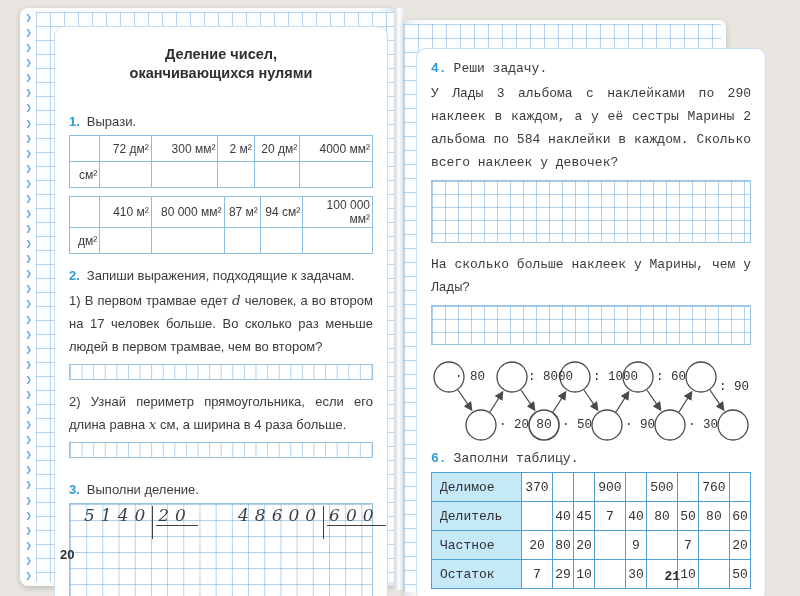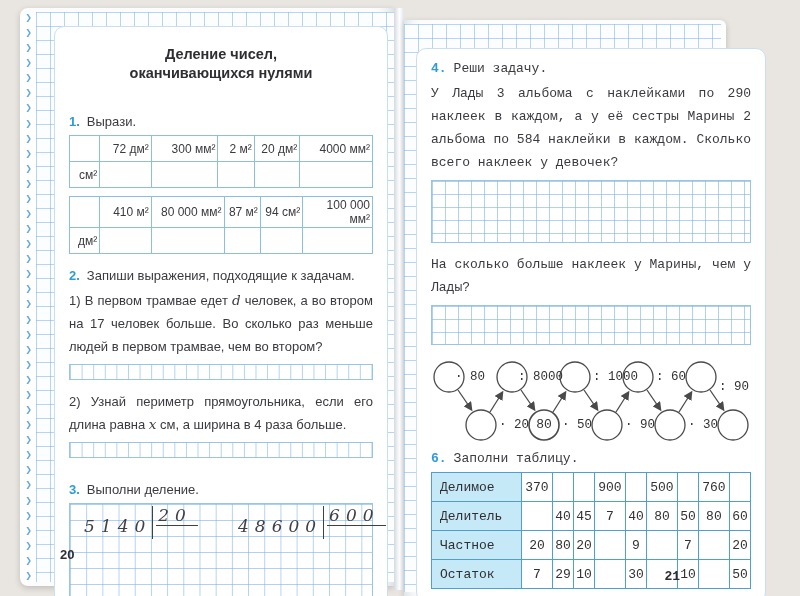--- a/index.html
+++ b/index.html
@@ -76,21 +76,21 @@
   .ag2{height:40px}
 
   .work-grid{
     position:relative;height:112px;border:1px solid #9ac4e4;margin-top:4px;background:#fff;
     background-image:
       linear-gradient(to right, rgba(125,180,228,.6) 1px, transparent 1px),
       linear-gradient(to bottom, rgba(125,180,228,.6) 1px, transparent 1px);
     background-size:16.2px 16px;
   }
   .division{position:absolute;display:flex;align-items:flex-start}
-  .hw{font-family:"DejaVu Serif",serif;font-style:italic;font-size:17px;letter-spacing:6px;color:#3f3f46;line-height:17px;padding-top:12px;white-space:nowrap}
+  .hw{font-family:"DejaVu Serif",serif;font-style:italic;font-size:17px;letter-spacing:6px;color:#3f3f46;line-height:17px;padding-top:1px;white-space:nowrap}
   .divwrap{display:inline-block;border-left:1.6px solid #3f3f46;height:33px;padding-left:3px;margin-left:1px}
   .divisor-inner{display:inline-block;border-bottom:1.6px solid #3f3f46;padding:1px 6px 1px 2px}
 
   .chain{position:relative;width:332px;height:92px;margin:6px 0 2px 2px}
   .chain svg{position:absolute;inset:0}
   .chain-label{position:absolute;font-size:12.5px;color:#333;white-space:nowrap}
   .chain-value{position:absolute;font-size:13px;color:#333;text-align:center;width:28px}
 
   .t6{width:100%;border-collapse:collapse;margin-top:4px;border:1.5px solid #4f9fd0}
   .t6 td{border:1px solid #4f9fd0;height:29px;text-align:center;font-size:13px;color:#333;background:#fff}
@@ -282,21 +282,21 @@
           <path d="M151,37 L164,56"></path>
           <path d="M214,37 L227,56"></path>
           <path d="M277,37 L290,56"></path>
           <path d="M57,59 L69,40"></path>
           <path d="M120,59 L132,40"></path>
           <path d="M183,59 L195,40"></path>
           <path d="M246,59 L258,40"></path>
         </g>
       </svg>
       <span class="chain-label" style="left:22px;top:17px">· 80</span>
-      <span class="chain-label" style="left:85px;top:17px">: 8000</span>
+      <span class="chain-label" style="left:95px;top:17px">: 8000</span>
       <span class="chain-label" style="left:160px;top:17px">: 1000</span>
       <span class="chain-label" style="left:223px;top:17px">: 60</span>
       <span class="chain-label" style="left:286px;top:27px">: 90</span>
       <span class="chain-label" style="left:66px;top:65px">· 20</span>
       <span class="chain-label" style="left:129px;top:65px">· 50</span>
       <span class="chain-label" style="left:192px;top:65px">· 90</span>
       <span class="chain-label" style="left:255px;top:65px">· 30</span>
       <span class="chain-value" style="left:97px;top:64px">80</span>
     </div>
 

